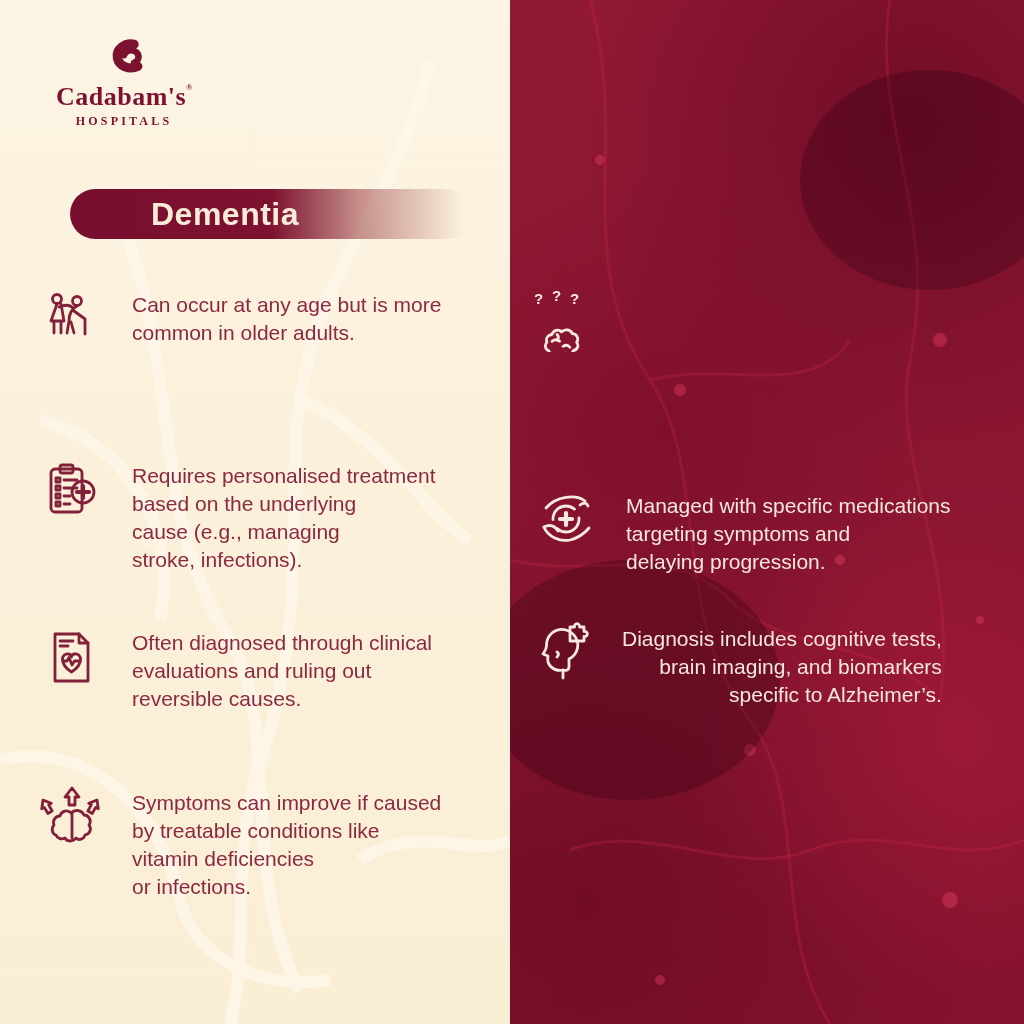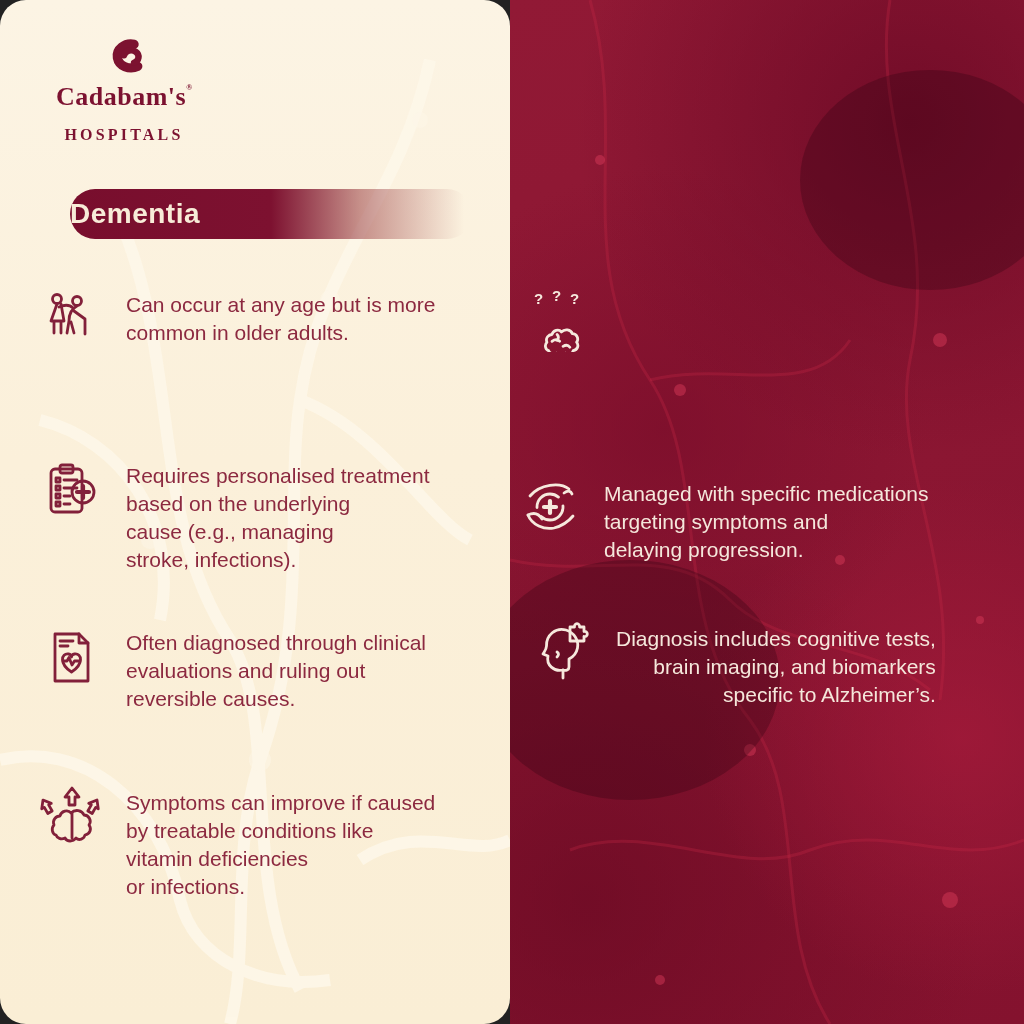--- a/index.html
+++ b/index.html
@@ -1,46 +1,46 @@
 <!DOCTYPE html>
 <html><head>
 <meta charset="utf-8">
 <style>
   html,body{margin:0;padding:0;background:#222;}
   .canvas{position:relative;width:1024px;height:1024px;overflow:hidden;
           font-family:"Liberation Sans", sans-serif;}
   
   .panel-left{position:absolute;left:0;top:0;width:510px;height:1024px;
-    background:linear-gradient(180deg,#fcf4e4 0%,#fbf0da 45%,#faeed5 100%);border-radius:26px;}
+    background:linear-gradient(180deg,#fcf4e4 0%,#fbf0da 45%,#faeed5 100%);}
   .panel-right{position:absolute;left:510px;top:0;width:514px;height:1024px;
     background:
       radial-gradient(circle at 78% 12%, rgba(109,10,38,.85) 0%, rgba(109,10,38,0) 34%),
       radial-gradient(circle at 30% 42%, rgba(122,13,42,.7) 0%, rgba(122,13,42,0) 38%),
       radial-gradient(circle at 88% 72%, rgba(168,27,60,.65) 0%, rgba(168,27,60,0) 30%),
       radial-gradient(circle at 15% 88%, rgba(100,8,32,.6) 0%, rgba(100,8,32,0) 40%),
       linear-gradient(160deg,#911935 0%,#8b1632 50%,#84122e 100%);}
   .bg-svg{position:absolute;left:0;top:0;pointer-events:none;}
   
   .logo{position:absolute;left:56px;top:36px;width:136px;text-align:center;color:#7c1230;}
   .logo-mark{display:block;margin:0 auto 2px auto;}
   .logo-name{font-family:"Liberation Serif", serif;font-size:26px;font-weight:600;
     letter-spacing:.5px;line-height:1;}
   .logo-reg{font-size:8px;vertical-align:top;}
-  .logo-sub{font-family:"Liberation Serif", serif;font-size:16px;font-weight:600;
-    letter-spacing:3.2px;margin-top:16px;}
+  .logo-sub{font-family:"Liberation Serif", serif;font-size:12px;font-weight:600;
+    letter-spacing:3.2px;margin-top:4px;}
   
   .pill{position:absolute;top:189px;height:50px;border-radius:25px;}
   .pill-left{left:70px;width:402px;
     background:linear-gradient(90deg,#780e2d 0%,#7d1130 50%,rgba(154,62,66,.55) 72%,rgba(250,240,218,0) 98%);}
-  .pill-title{position:absolute;top:0;height:48px;line-height:50px;text-align:left;
-    font-weight:800;font-size:28px;letter-spacing:.5px;}
+  .pill-title{position:absolute;top:0;height:48px;line-height:50px;text-align:center;
+    font-weight:800;font-size:32px;letter-spacing:.5px;}
   .pill-title.dem{left:0;width:310px;color:#f8ecd8;}
   .pill-title.alz{left:70px;width:320px;color:#7c1230;}
   
-  .row{position:absolute;display:flex;gap:22px;align-items:flex-start;}
+  .row{position:absolute;display:flex;gap:28px;align-items:flex-start;}
   .row .icon{flex:0 0 64px;height:64px;}
   .row .txt{white-space:pre-line;font-size:21px;line-height:1.33;padding-top:3px;}
   .row-l{left:40px;width:462px;color:#8c2940;}
   .row-l .icon{color:#82203a;}
   .row-r{left:530px;width:488px;color:#f5e7db;}
   .row-r .icon{color:#f6e9dd;}
   .r1{top:288px;} .r2{top:459px;} .r3{top:626px;} .r4{top:786px;}
   .q1{top:288px;} .q2{top:477px;} .q3{top:622px;} .q4{top:782px;}
   svg.ic{width:64px;height:64px;}
   svg.ic *{vector-effect:non-scaling-stroke;}
@@ -182,21 +182,21 @@
         <text class="qmark" x="4" y="16">?</text>
         <text class="qmark" x="22" y="13">?</text>
         <text class="qmark" x="40" y="16">?</text>
         <g transform="translate(5,21) scale(0.85)">
           <path class="stk" d="M16 49 c-4 -1 -5 -7 -2 -10 c-2 -5 2 -9 6 -9 c1 -5 8 -7 11 -3 c4 -4 11 -3 13 2 c5 0 8 6 5 10 c3 4 1 9 -4 10 c-1 4 -6 6 -9 3 c-3 4 -9 4 -11 0 c-4 2 -8 0 -9 -3 z"></path>
           <path class="stk" d="M20 38 q5 -4 9 0 M33 44 q5 -3 8 1 M26 30 q3 3 0 7"></path>
         </g>
       </svg>
     </div>
 
-    <div class="row row-r q2" style="left:8px;">
+    <div class="row row-r q2" style="left:24px;margin-top:12px;">
       <svg class="ic icon" viewBox="0 0 64 64">
         <circle class="stk" cx="32" cy="30" r="13" stroke-dasharray="30 10"></circle>
         <path class="stk-b" d="M32 24 V36 M26 30 H38"></path>
         <path class="stk" d="M12 19 C22 7 42 5 51 12"></path>
         <path class="stk" d="M46 16 C50 13 53 14 54 17"></path>
         <path class="stk" d="M10 38 C14 48 26 53 36 51 C44 49 50 45 55 39"></path>
         <path class="stk" d="M10 38 C16 35 21 37 24 42"></path>
       </svg>
       <div class="txt">Managed with specific medications
 targeting symptoms and

